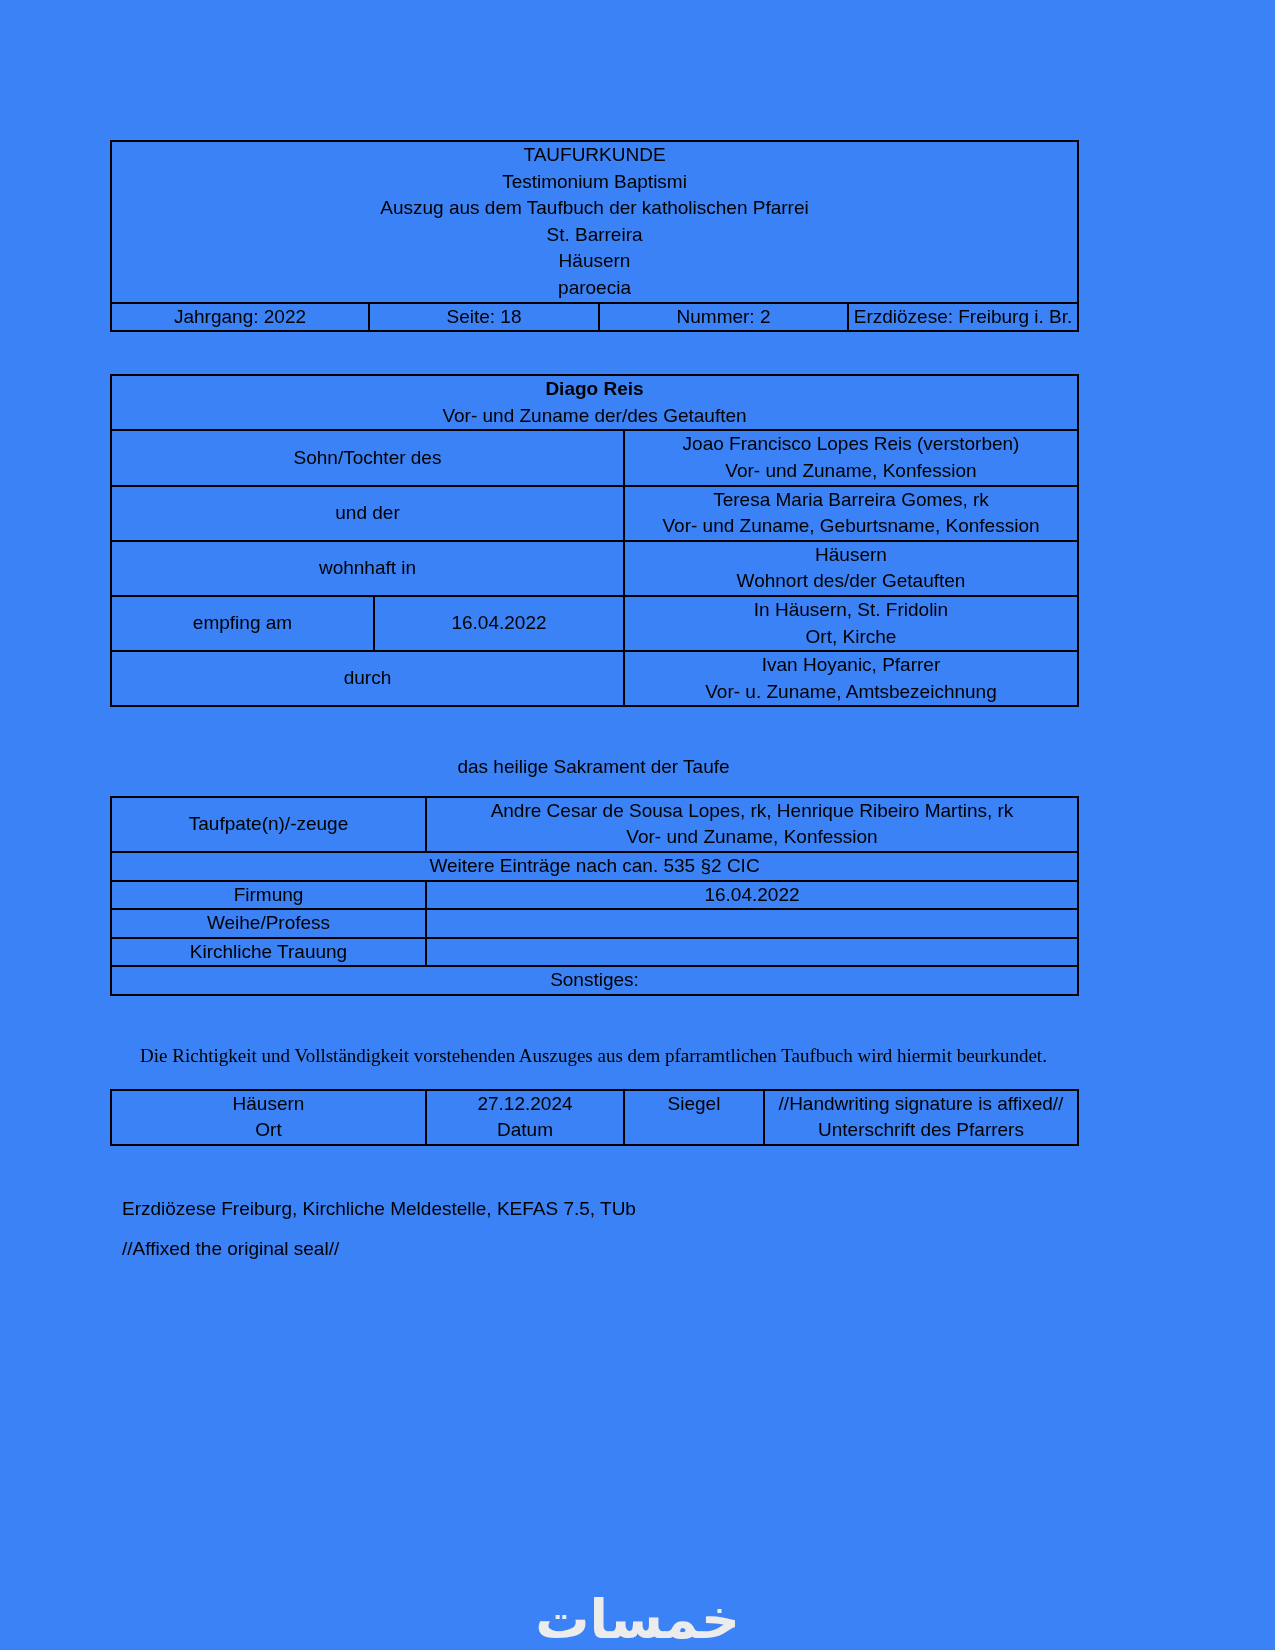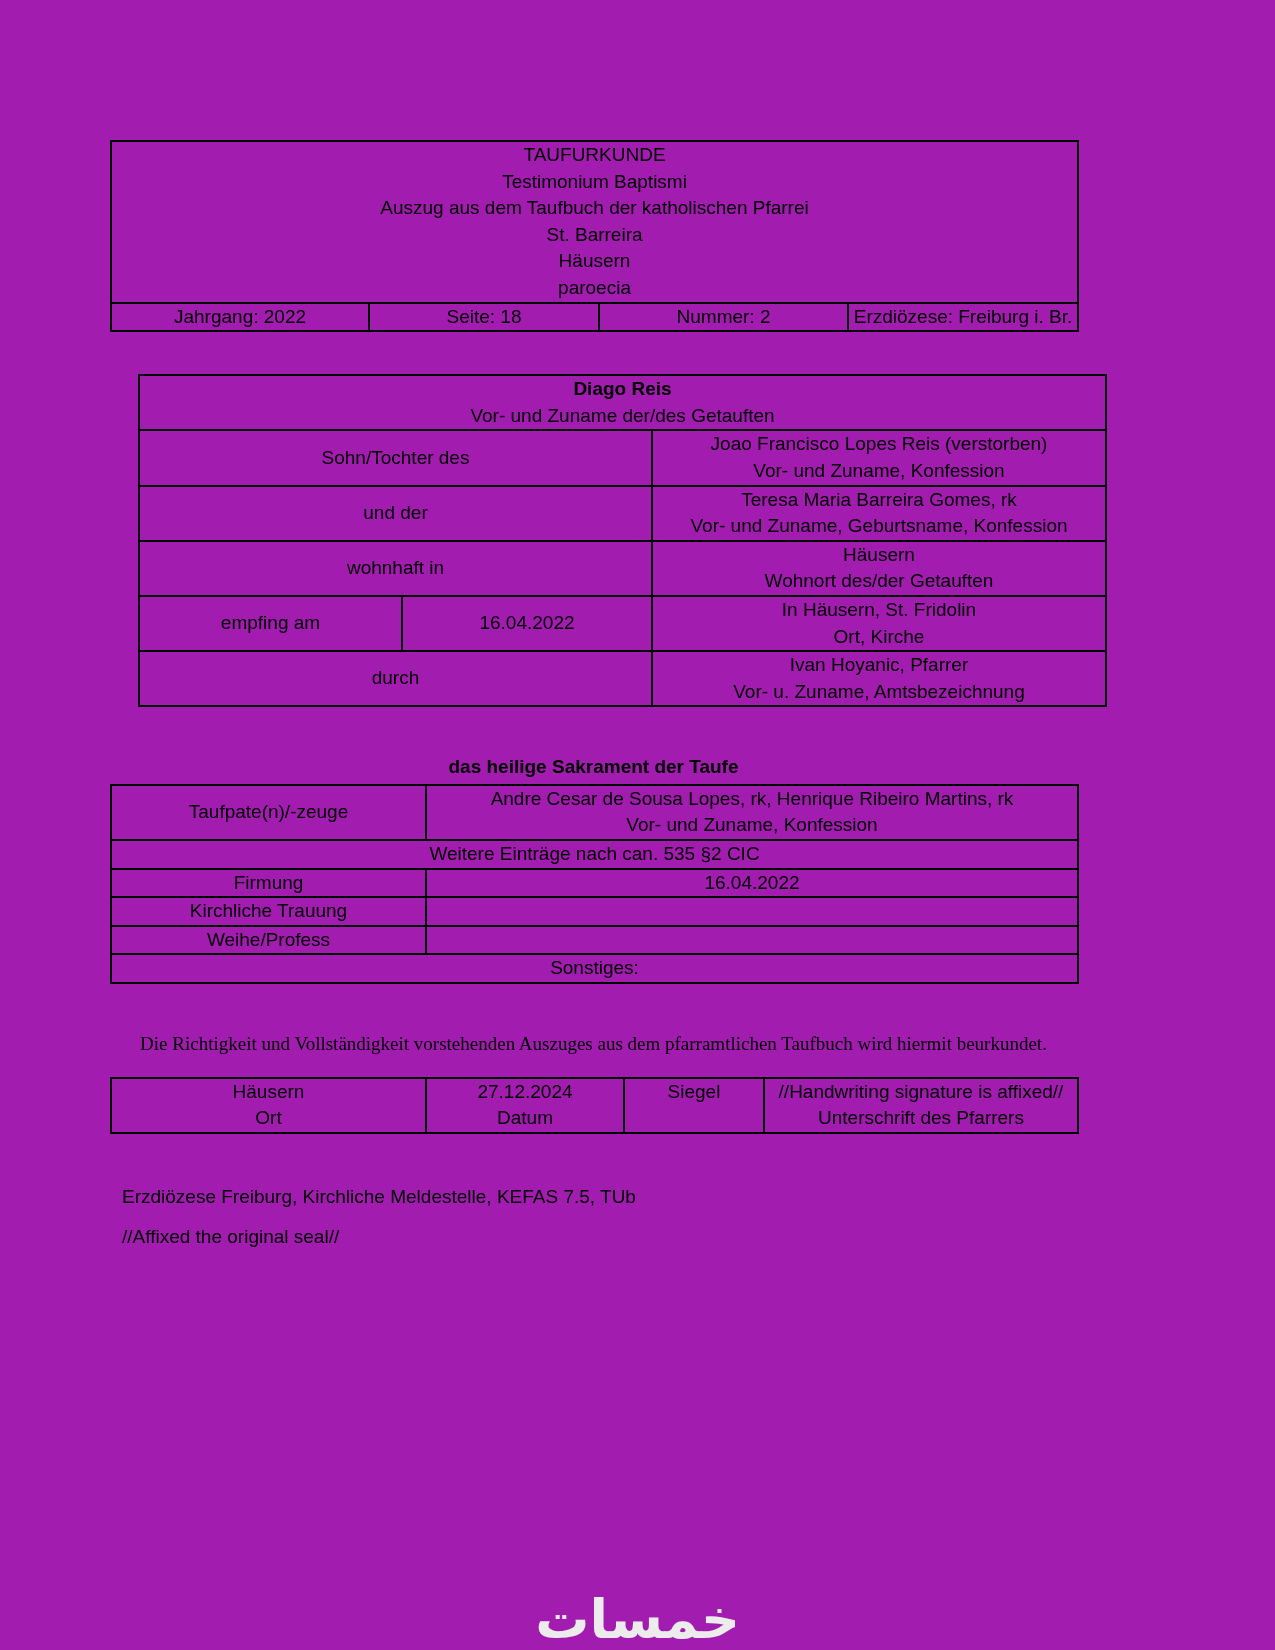--- a/index.html
+++ b/index.html
@@ -4,21 +4,21 @@
 <style>
   html, body {
     margin: 0;
     padding: 0;
     background: #ffffff;
   }
   .page {
     position: relative;
     width: 1275px;
     height: 1650px;
-    background: #a21caf;
+    background: #3b82f6;
     font-family: "Liberation Sans", sans-serif;
     font-size: 19px;
     line-height: 26.6px;
     color: #000000;
     overflow: hidden;
     box-sizing: border-box;
     padding: 140px 98px 0 110px;
   }
   .content { width: 967px; }
   table.tbl {
@@ -28,26 +28,26 @@
   }
   table.tbl td {
     border: 2px solid #000000;
     padding: 0;
     text-align: center;
     vertical-align: middle;
     overflow: hidden;
   }
   .line { line-height: 26.6px; }
   .bold { font-weight: bold; }
-  .t2 { margin-top: 42px; margin-left: 28px; }
+  .t2 { margin-top: 42px; }
   .section-heading {
     margin-top: 47px;
-    margin-bottom: 3px;
+    margin-bottom: 15px;
     text-align: center;
-    font-weight: bold;
+    font-weight: normal;
     line-height: 26.6px;
   }
   .t3 { }
   .attestation {
     margin-top: 47px;
     text-align: center;
     line-height: 26.6px;
     font-family: Liberation Serif, serif;
   }
   .t4 { margin-top: 19px; }
@@ -177,25 +177,25 @@
         </td>
       </tr>
       <tr>
         <td colspan="2">Weitere Einträge nach can. 535 §2 CIC</td>
       </tr>
       <tr>
         <td>Firmung</td>
         <td>16.04.2022</td>
       </tr>
       <tr>
+        <td>Weihe/Profess</td>
+        <td class="empty-cell"></td>
+      </tr>
+      <tr>
         <td>Kirchliche Trauung</td>
-        <td class="empty-cell"></td>
-      </tr>
-      <tr>
-        <td>Weihe/Profess</td>
         <td class="empty-cell"></td>
       </tr>
       <tr>
         <td colspan="2">Sonstiges:</td>
       </tr>
     </tbody>
       </table>
 
     <div class="attestation">Die Richtigkeit und Vollständigkeit vorstehenden Auszuges aus dem pfarramtlichen Taufbuch wird hiermit beurkundet.</div>
 

